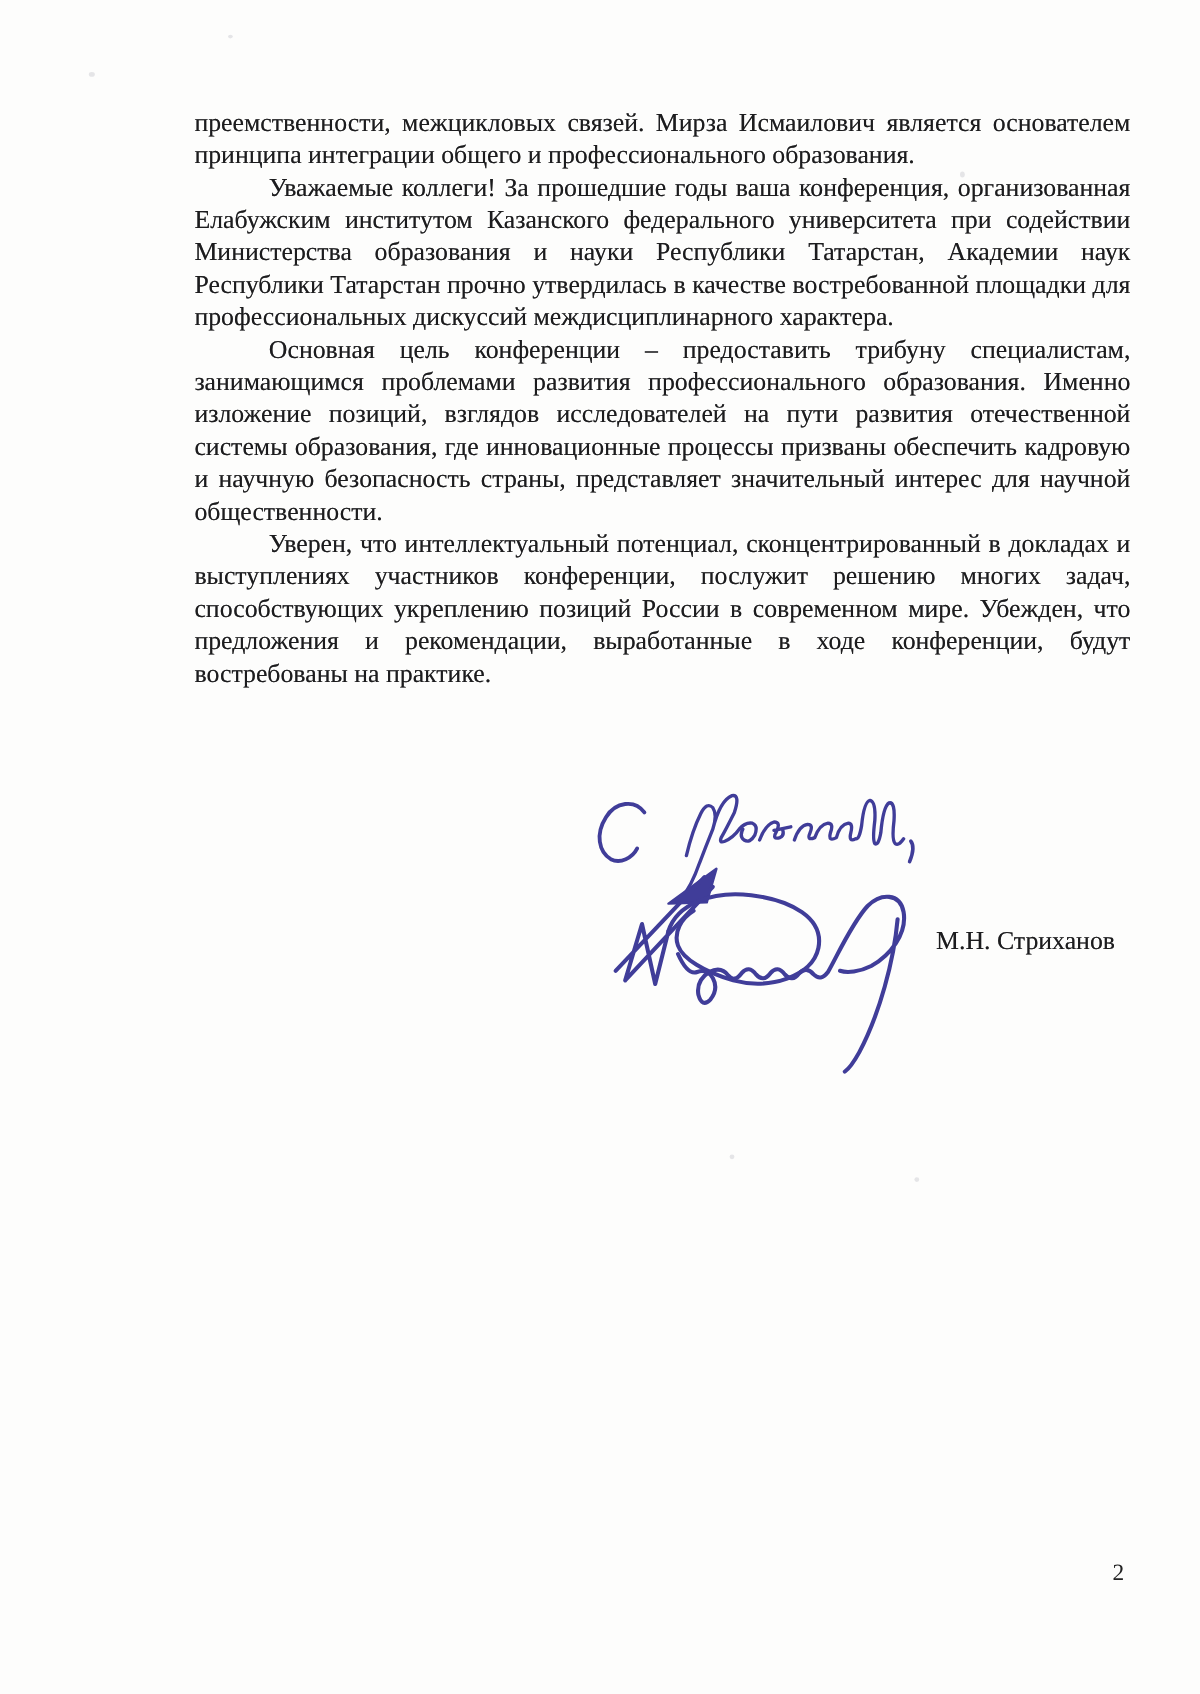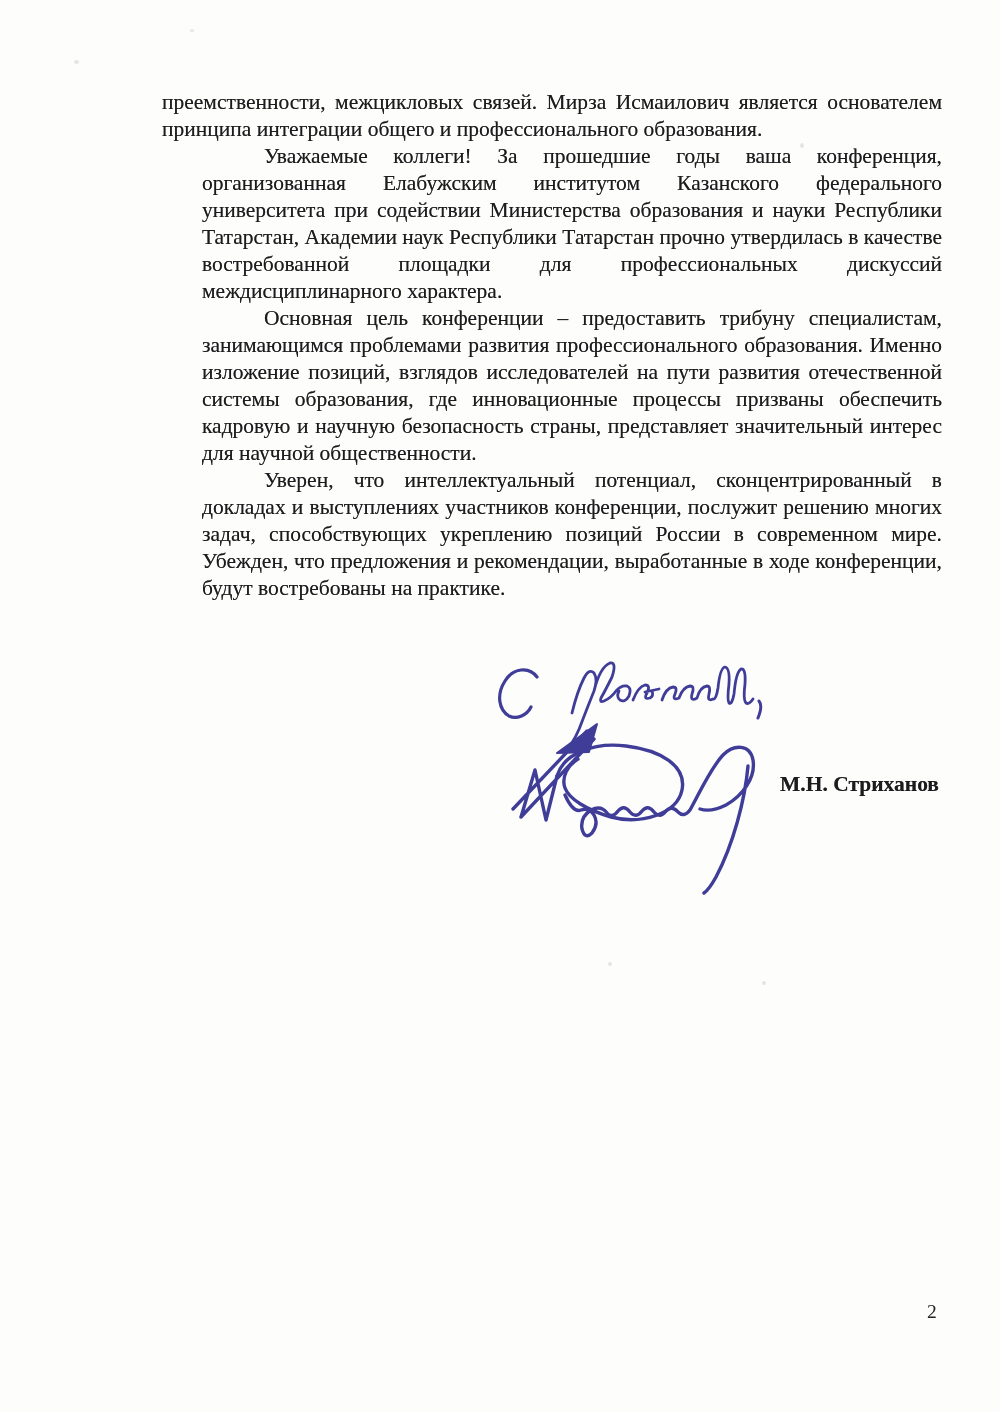--- a/index.html
+++ b/index.html
@@ -18,21 +18,21 @@
     position: absolute;
     left: 162px;
     top: 89px;
     width: 780px;
     font-size: 21.5px;
     line-height: 27px;
     text-align: justify;
     text-shadow: 0 0 0.5px rgba(20,20,20,0.6);
   }
   .para { margin: 0; }
-  .para.indent { text-indent: 62px; margin-left: 40px; }
+  .para.indent { text-indent: 62px; }
   .signature-block {
     position: absolute;
     left: 480px;
     top: 640px;
     width: 330px;
     height: 270px;
   }
   .signature-block svg { width: 100%; height: 100%; display: block; }
   .sig-stroke {
     fill: none;
@@ -48,21 +48,20 @@
     font-size: 21.5px;
     line-height: 31px;
     text-shadow: 0 0 0.5px rgba(20,20,20,0.6);
   }
   .signer-name {
     position: absolute;
     left: 780px;
     top: 772px;
     font-size: 21.5px;
     text-shadow: 0 0 0.5px rgba(20,20,20,0.6);
-    font-weight: bold;
   }
   .page-number {
     position: absolute;
     left: 927px;
     top: 1301px;
     font-size: 19.5px;
     color: #222;
   }
   .speck {
     position: absolute;

